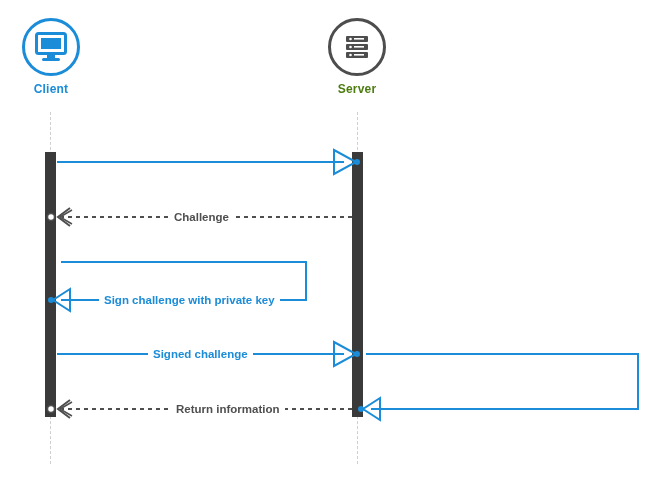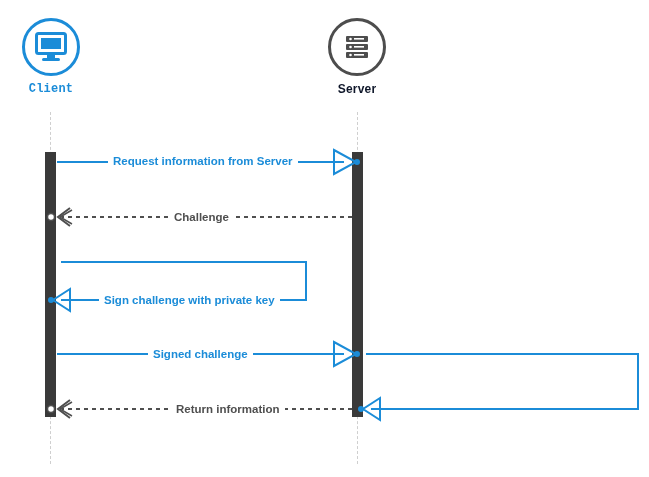--- a/index.html
+++ b/index.html
@@ -28,26 +28,26 @@
     display: flex;
     align-items: center;
     justify-content: center;
   }
   .actor-label {
     margin-top: 6px;
     font-size: 12px;
     font-weight: bold;
     letter-spacing: 0.2px;
   }
-  #client-actor { left: 21px; top: 18px; width: 60px; font-family: Liberation Mono, monospace; }
+  #client-actor { left: 21px; top: 18px; width: 60px; }
   #client-actor .actor-circle { border: 3px solid #1b8cd8; }
   #client-actor .actor-label { color: #1b8cd8; }
   #server-actor { left: 327px; top: 18px; width: 60px; }
   #server-actor .actor-circle { border: 3px solid #4d4d4d; }
-  #server-actor .actor-label { color: #0f172a; }
+  #server-actor .actor-label { color: #4d7c0f; }
 
   .lifeline-dash {
     position: absolute;
     width: 0;
     border-left: 1px dashed #cfcfcf;
   }
   #client-lifeline { left: 50px; top: 112px; height: 352px; }
   #server-lifeline { left: 357px; top: 112px; height: 352px; }
 
   .activation {
@@ -152,21 +152,20 @@
     </g>
 
     <g>
       <line x1="352" y1="409" x2="62" y2="409" stroke="#4f4f4f" stroke-width="2" stroke-dasharray="4,4"></line>
       <path d="M70 400 L58 409 L70 418" fill="none" stroke="#4f4f4f" stroke-width="2"></path>
       <path d="M72 402 L60 409 M72 416 L60 409" fill="none" stroke="#4f4f4f" stroke-width="1.5"></path>
       <circle cx="51" cy="409" r="3.5" fill="#ffffff" stroke="#4f4f4f" stroke-width="1.5"></circle>
     </g>
   </svg>
 
-  <div class="msg-label blue" style="left:108px; top:155px;">Request information from Server</div>
 
   <div class="msg-label grey" style="left:169px; top:211px;">Challenge</div>
 
   <div class="msg-label blue" style="left:99px; top:294px;">Sign challenge with private key</div>
 
   <div class="msg-label blue" style="left:148px; top:348px;">Signed challenge</div>
 
 
   <div class="msg-label grey" style="left:140px; top:403px;margin-left:31px;">Return information</div>
 

